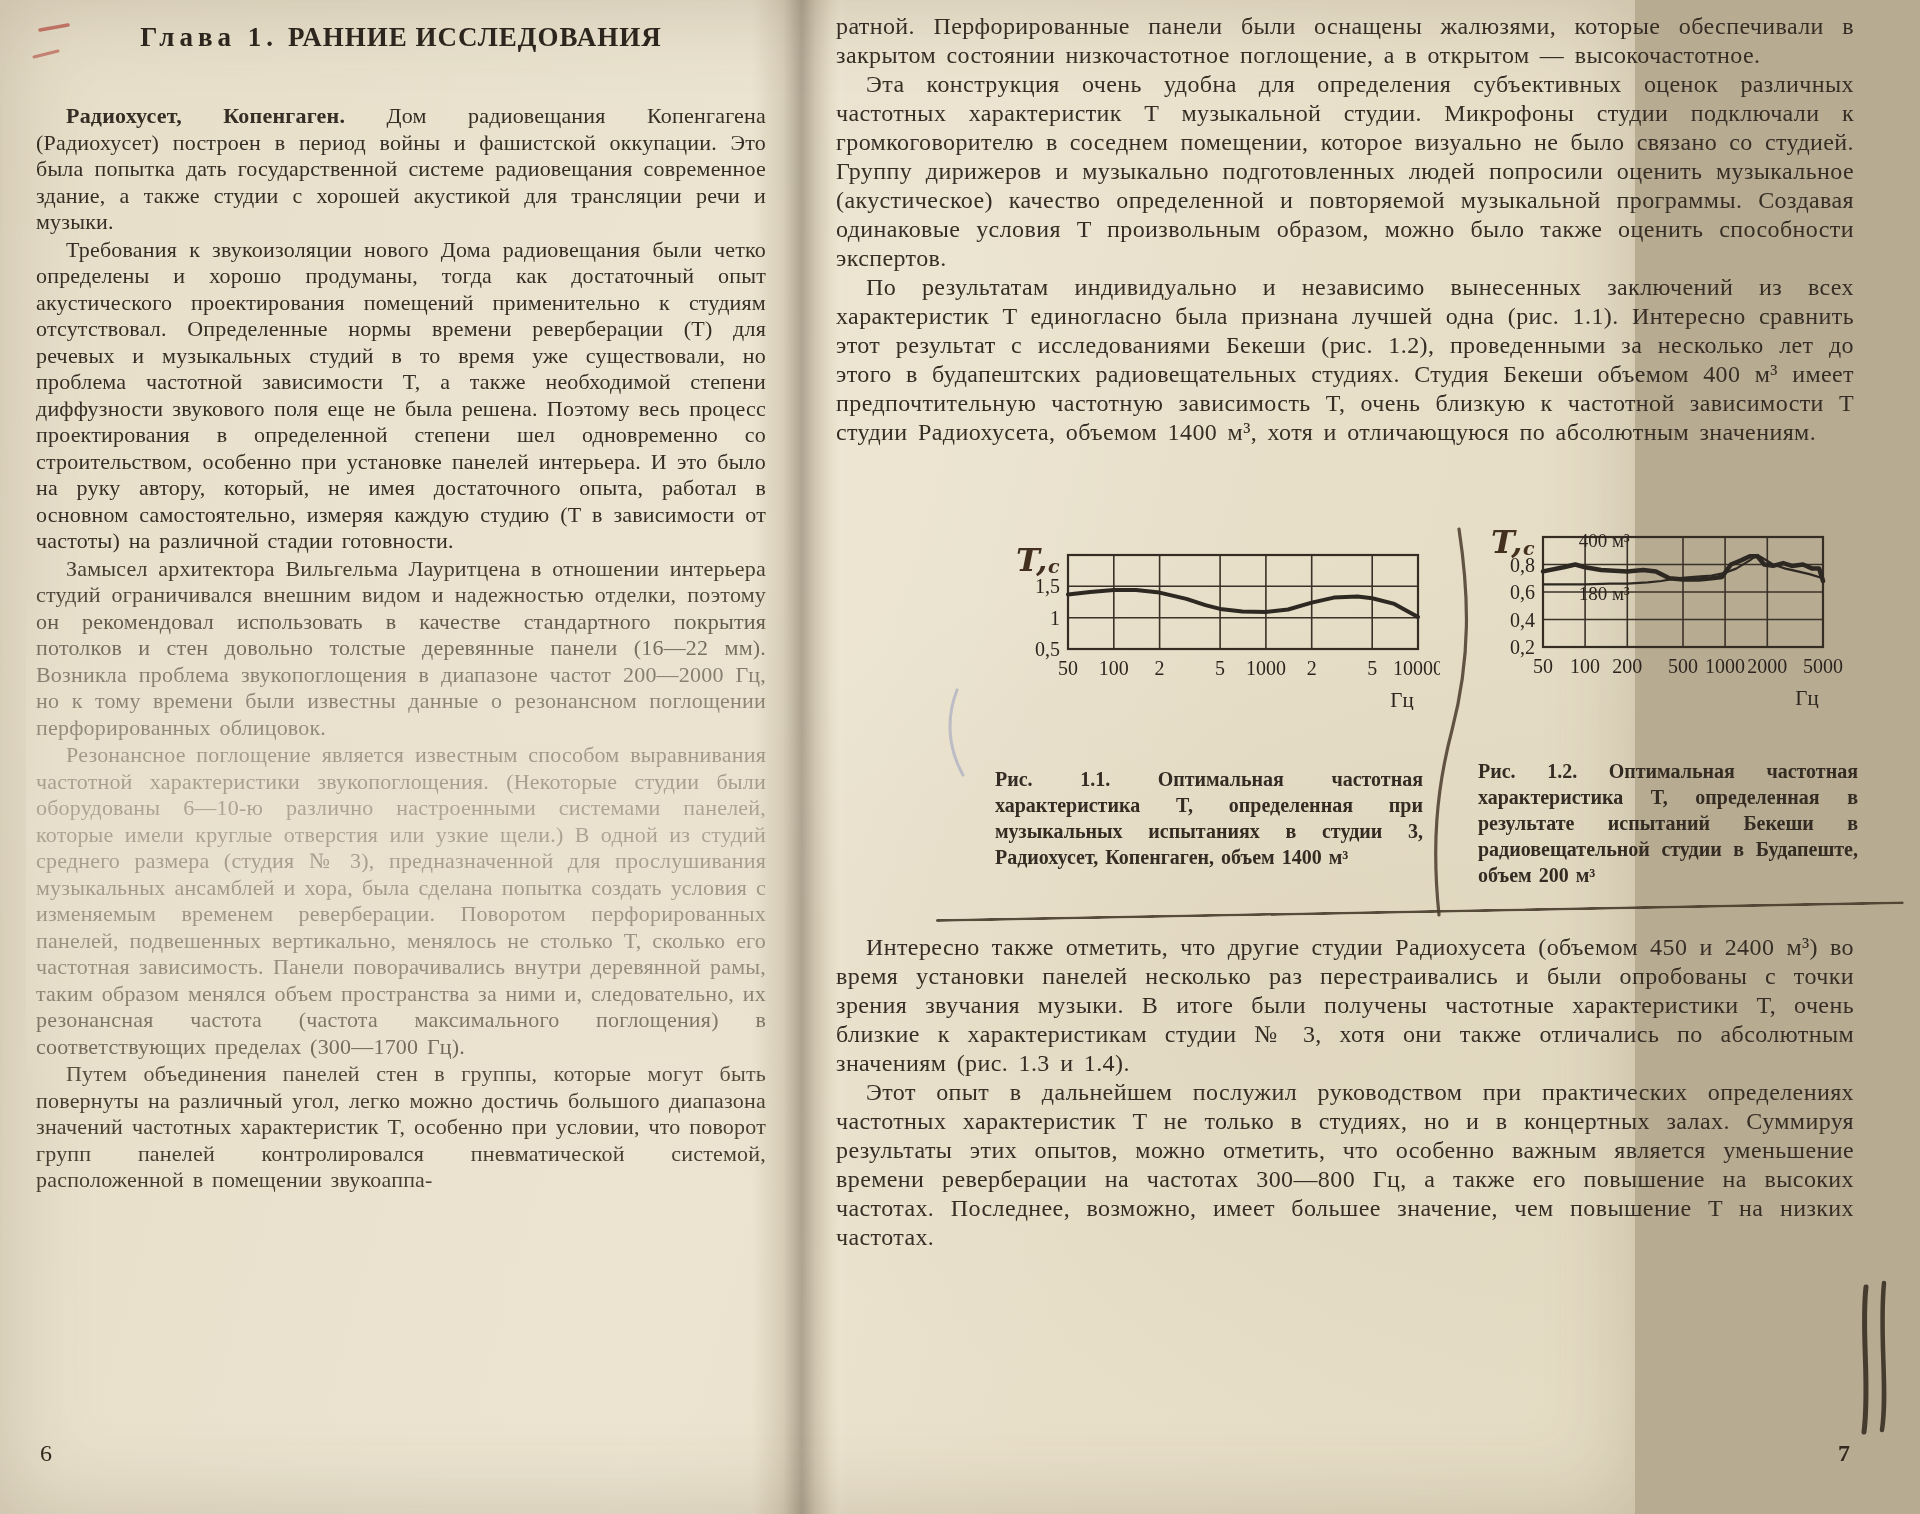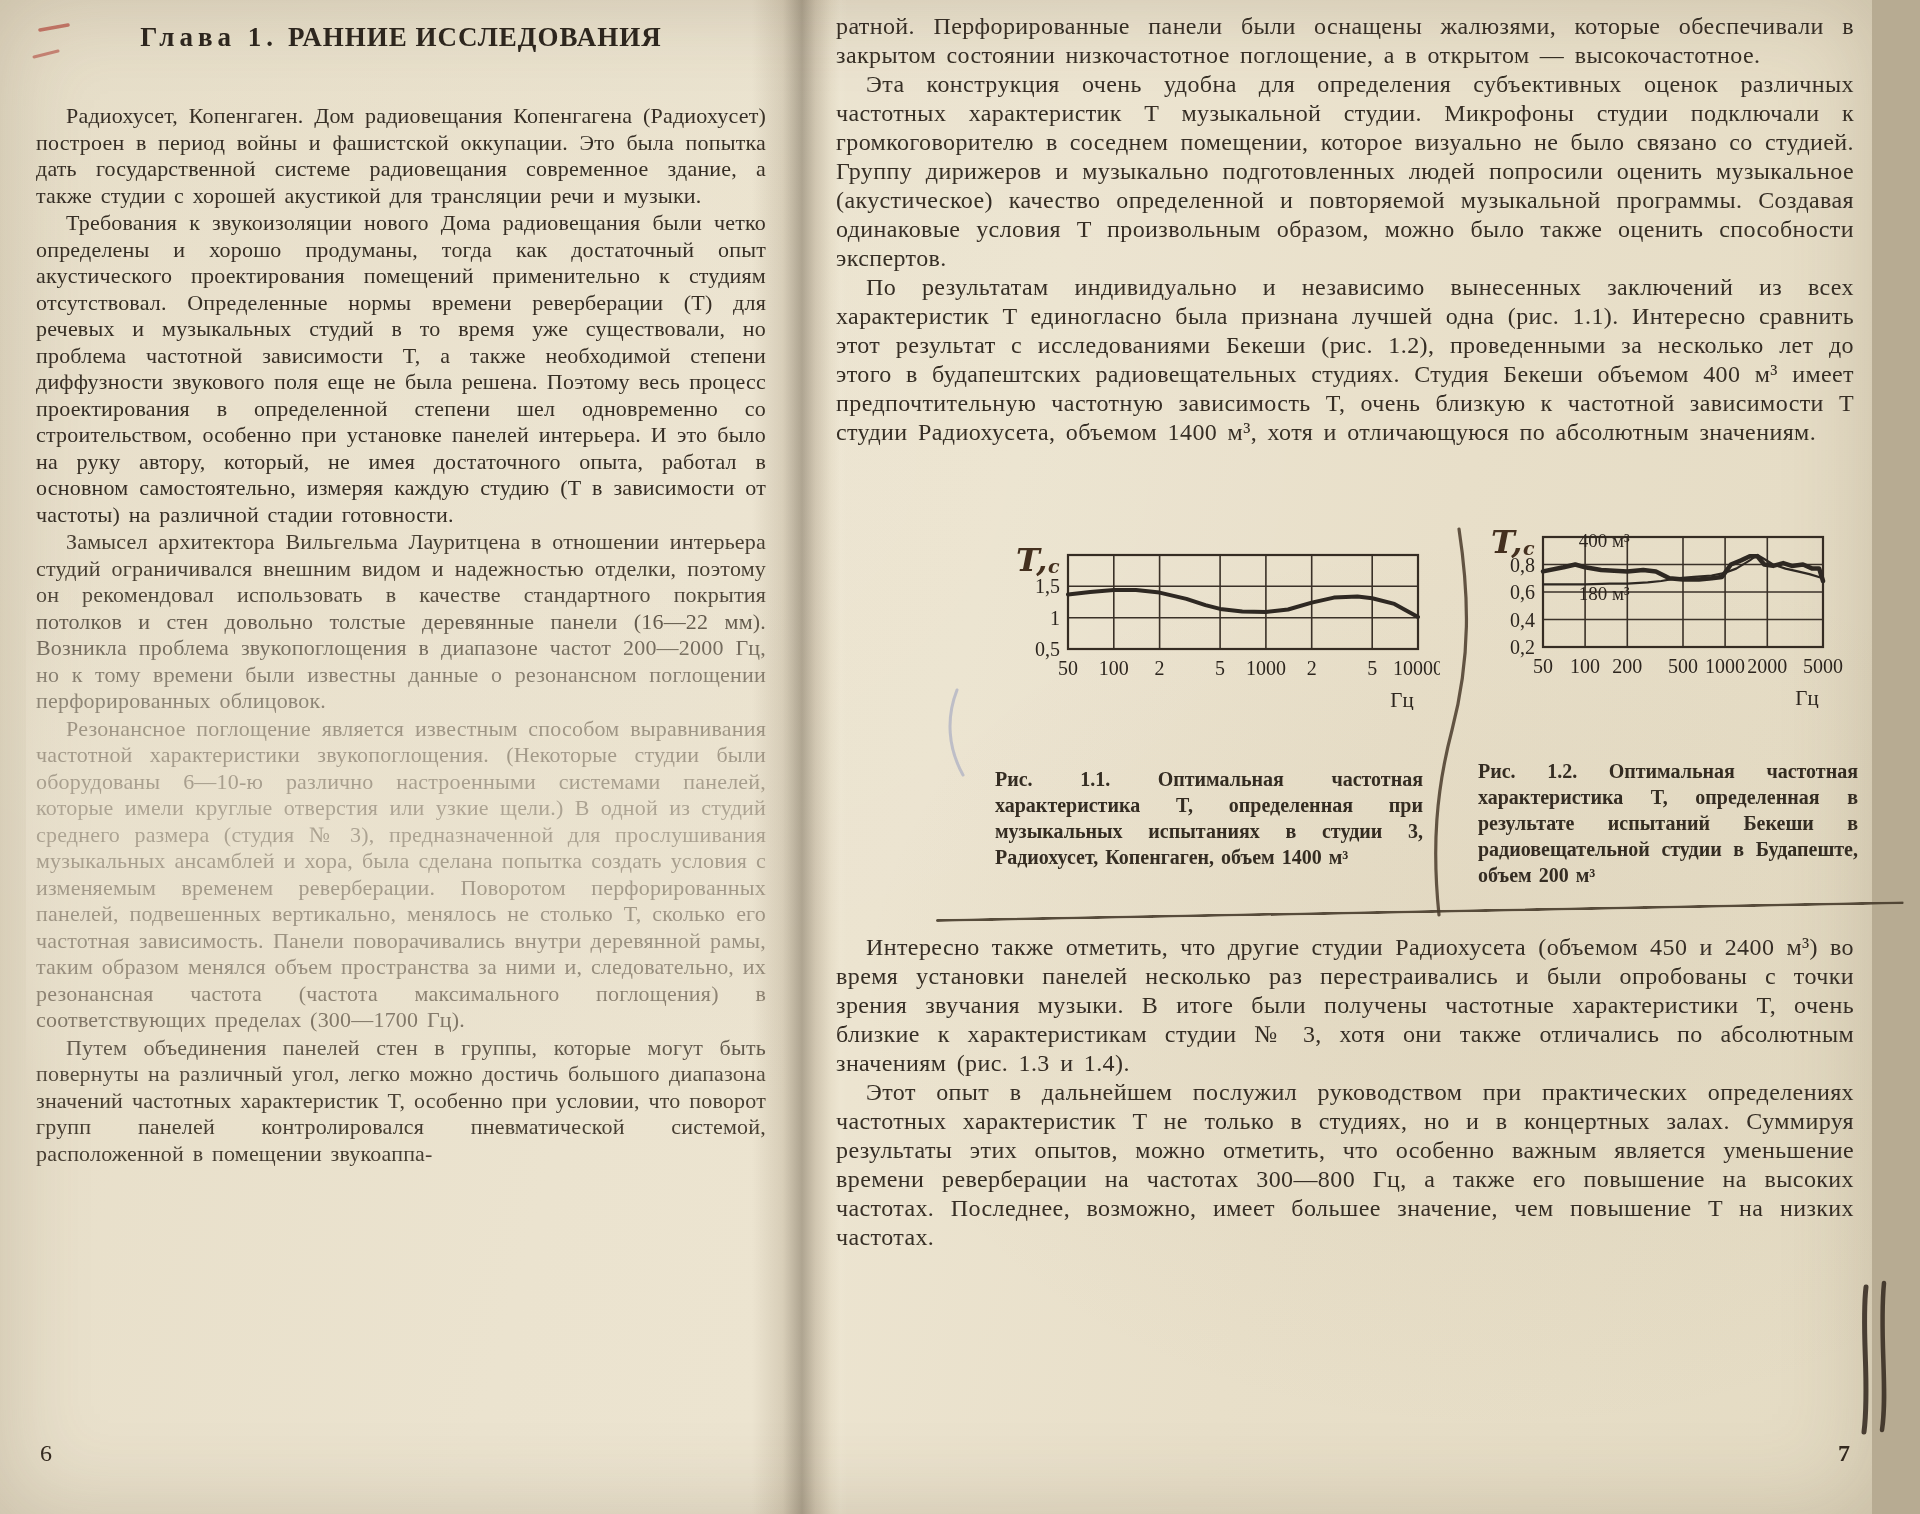--- a/index.html
+++ b/index.html
@@ -2,21 +2,21 @@
 <html><head>
 <meta charset="utf-8">
 <style>
   html,body{margin:0;padding:0;}
   body{
     width:1920px;height:1514px;overflow:hidden;
     background:#b7ab92;
     font-family:"Liberation Serif","DejaVu Serif",serif;
   }
   .book{
-    position:relative;width:1872px;height:1514px;
+    position:relative;width:1635px;height:1514px;
     background:
       radial-gradient(1400px 900px at 25% 30%, rgba(255,255,255,0.06), rgba(0,0,0,0) 70%),
       radial-gradient(1000px 700px at 80% 65%, rgba(125,104,66,0.06), rgba(0,0,0,0) 65%),
       linear-gradient(105deg,#e6ddc7 0%,#ebe3cf 38%,#ece4d0 50%,#e8dfc9 70%,#e4dbc3 100%);
     box-shadow: inset 0 0 90px rgba(92,74,44,0.22);
   }
   .spine{
     position:absolute;left:752px;top:0;width:96px;height:100%;
     background:linear-gradient(90deg,
       rgba(110,90,60,0) 0%, rgba(110,90,60,0.16) 32%,
@@ -29,21 +29,21 @@
   h1{
     margin:0 0 50px 0;text-align:center;
     font-size:27px;font-weight:bold;color:#2d261e;letter-spacing:1px;
   }
   .ch-prefix{letter-spacing:5px;margin-right:10px;}
   .para{
     margin:0;font-size:22px;line-height:26.5px;text-align:justify;
     text-indent:30px;color:#362e25;word-spacing:3px;letter-spacing:0.2px;
   }
   .left-col .para{margin-bottom:1px;}
-  .lead{font-weight:normal;}
+  .lead{font-weight:bold;}
   .soft1{color:#473e32;}
   .soft3{color:#5d5244;filter:blur(0.5px);}
   .fade-overlay{
     position:absolute;left:-10px;width:760px;top:560px;height:520px;
     background:linear-gradient(rgba(233,225,206,0) 0%,rgba(233,225,206,0.40) 18%,
       rgba(233,225,206,0.58) 46%,rgba(233,225,206,0.40) 76%,rgba(233,225,206,0) 100%);
     pointer-events:none;
   }
   .page-num{position:absolute;font-size:24px;color:#33291f;}
   .page-num.pn-left{left:40px;top:1440px;}

